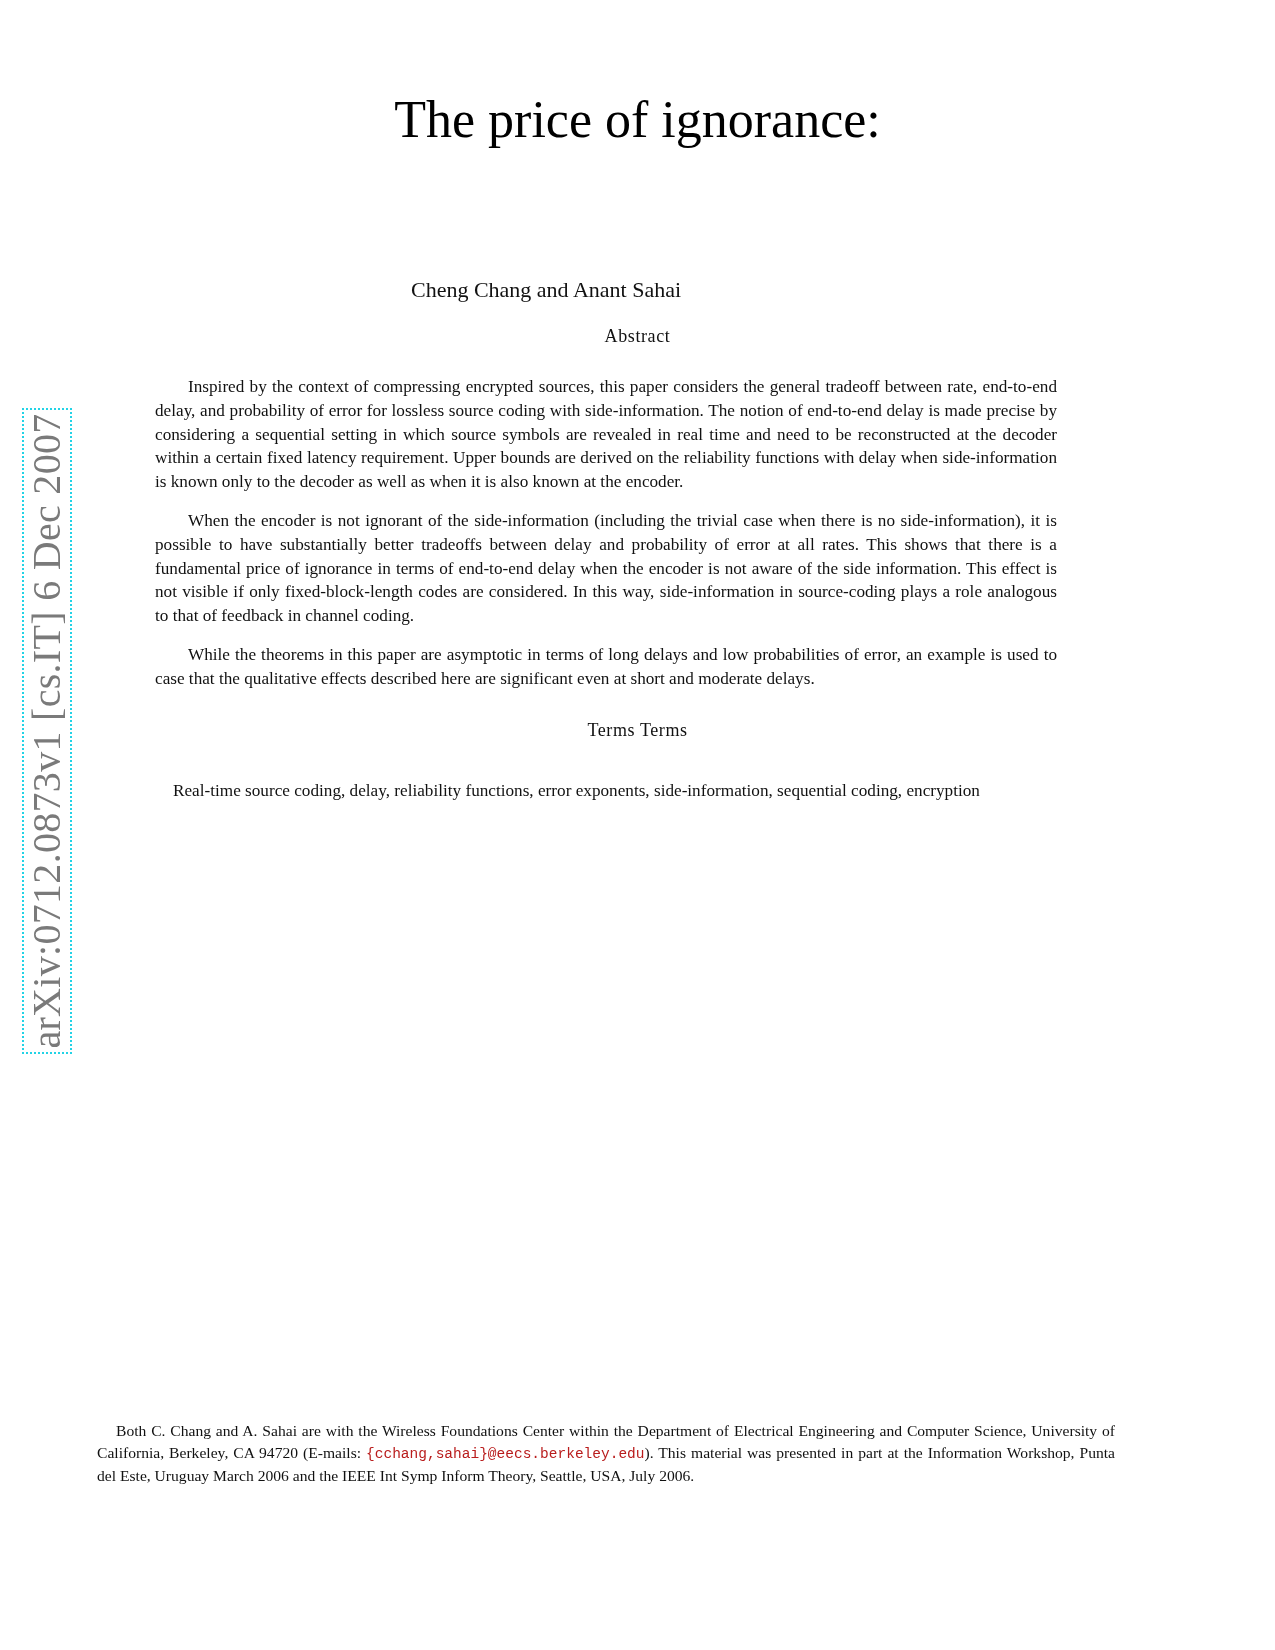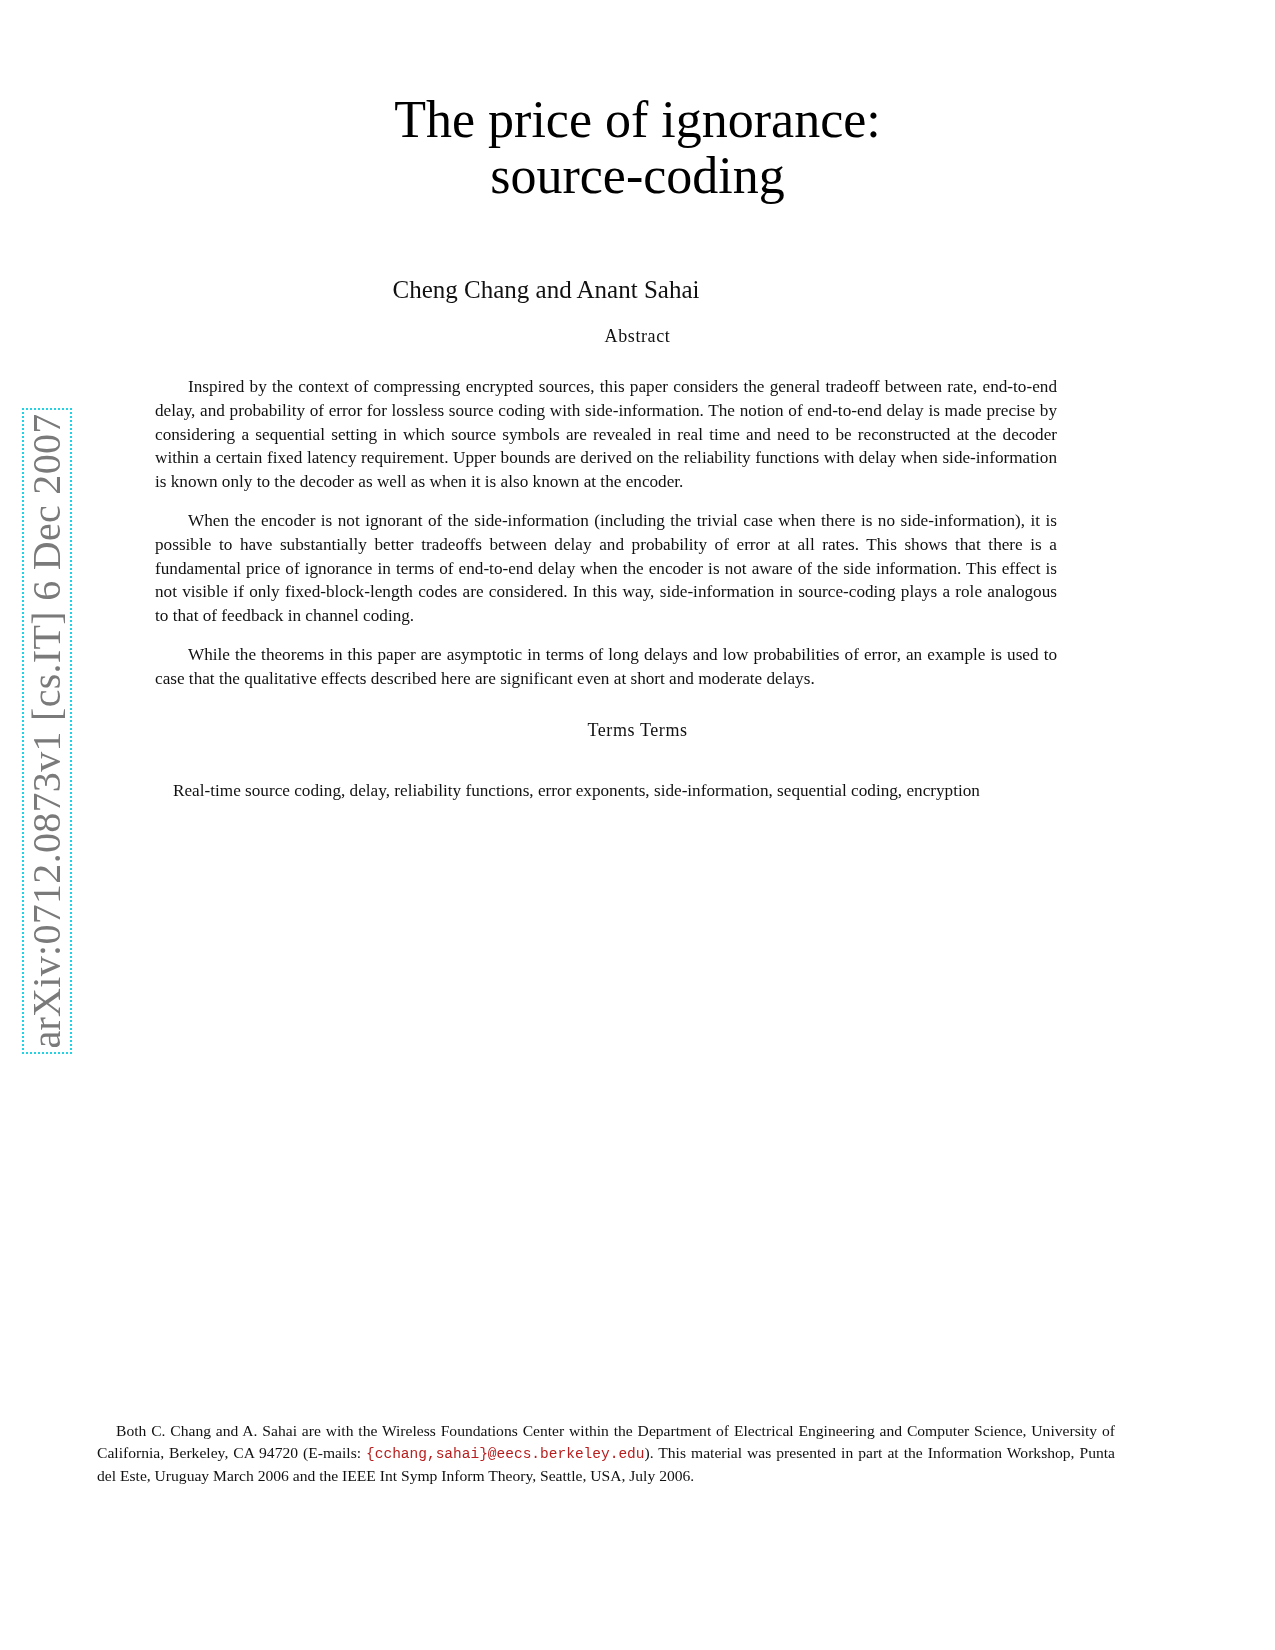--- a/index.html
+++ b/index.html
@@ -27,21 +27,21 @@
       margin: 0;
       color: #000;
     }
     .title span { display: block; }
     .authors {
       position: absolute;
       left: 0;
       top: 276px;
       width: 1092px;
       text-align: center;
-      font-size: 25px;
+      font-size: 22px;
       line-height: 28px;
     }
     .section-heading {
       position: absolute;
       left: 0;
       width: 1275px;
       text-align: center;
       font-size: 18px;
       letter-spacing: 0.6px;
       line-height: 22px;
@@ -117,21 +117,20 @@
   </style>
 </head>
 <body>
 
 <div class="arxiv-stamp">
   <div class="arxiv-stamp-text">arXiv:0712.0873v1  [cs.IT]  6 Dec 2007</div>
 </div>
 
 <h1 class="title">
   <span>The price of ignorance:</span>
-  <span>source-coding</span>
 </h1>
 
 <div class="authors">Cheng Chang and Anant Sahai</div>
 
 <div class="section-heading abstract-heading">Abstract</div>
 
 <div class="abstract-body">
   <p>Inspired by the context of compressing encrypted sources, this paper considers the general tradeoff between rate, end-to-end delay, and probability of error for lossless source coding with side-information. The notion of end-to-end delay is made precise by considering a sequential setting in which source symbols are revealed in real time and need to be reconstructed at the decoder within a certain fixed latency requirement. Upper bounds are derived on the reliability functions with delay when side-information is known only to the decoder as well as when it is also known at the encoder.</p>
   <p>When the encoder is not ignorant of the side-information (including the trivial case when there is no side-information), it is possible to have substantially better tradeoffs between delay and probability of error at all rates. This shows that there is a fundamental price of ignorance in terms of end-to-end delay when the encoder is not aware of the side information. This effect is not visible if only fixed-block-length codes are considered. In this way, side-information in source-coding plays a role analogous to that of feedback in channel coding.</p>
   <p>While the theorems in this paper are asymptotic in terms of long delays and low probabilities of error, an example is used to case that the qualitative effects described here are significant even at short and moderate delays.</p>

